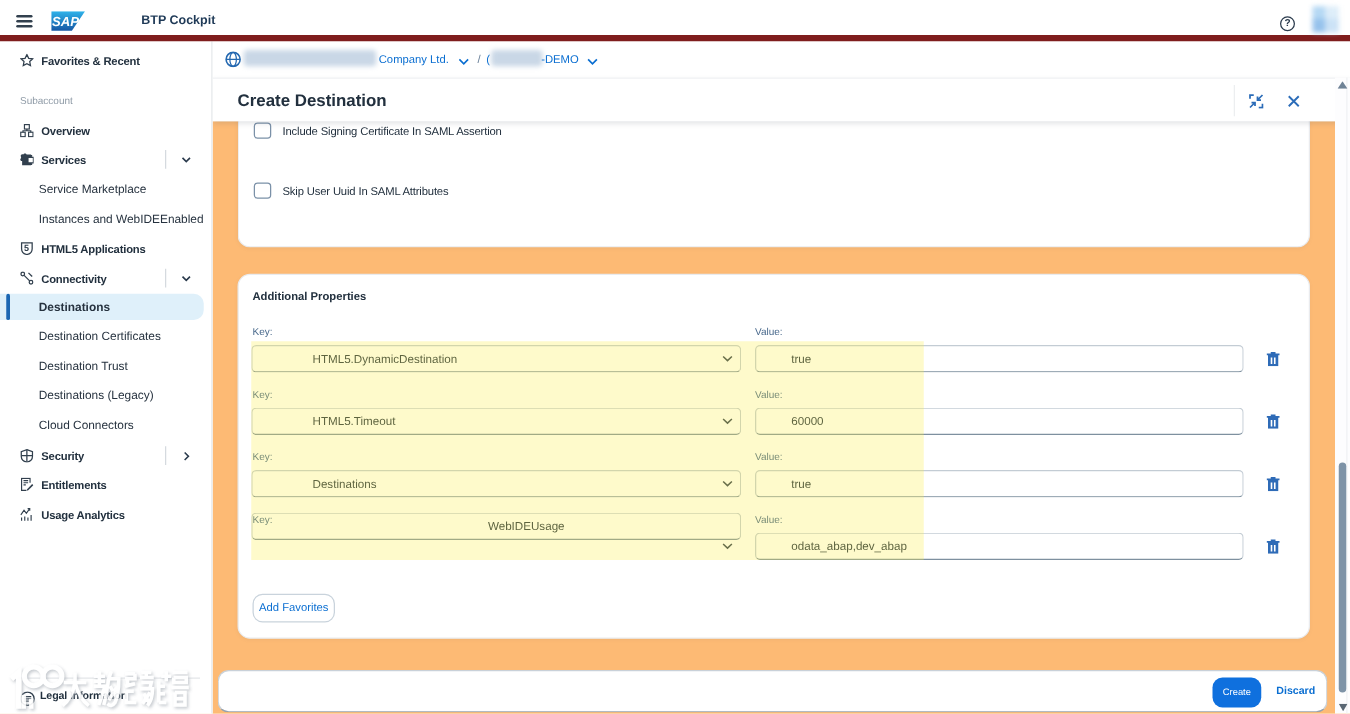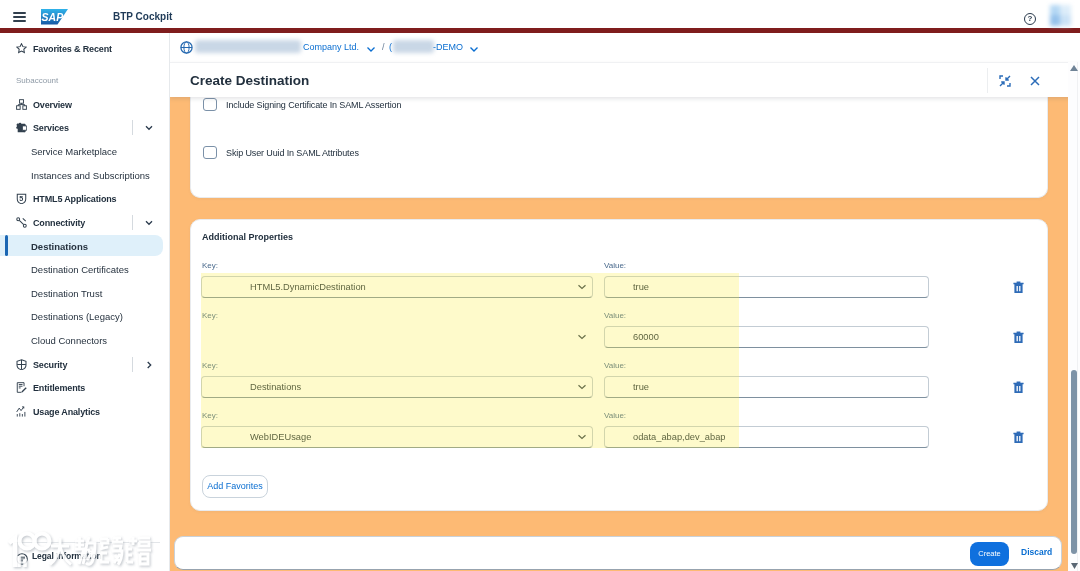--- a/index.html
+++ b/index.html
@@ -48,21 +48,21 @@
 .card { position:absolute; background:#fff; border:1px solid #e9ebee; box-shadow:0 1px 3px rgba(100,110,120,.08); }
 .card1 { left:20px; top:-1px; width:858px; height:102px; border-top:none; border-radius:0 0 10px 10px; }
 .card2 { left:20px; top:122px; width:858px; height:292px; border-radius:10px; }
 .cklabel { position:absolute; font-size:9px; letter-spacing:-0.12px; color:#22303e; line-height:13px; }
 .ckbox { position:absolute; width:14px; height:13px; border:1px solid #7b91a8; border-radius:3px; background:#fff; }
 
 .secttl { position:absolute; left:11px; top:12px; font-size:9px; font-weight:bold; color:#22303e; line-height:11px; }
 .flabel { position:absolute; font-size:8px; color:#49698c; line-height:9px; }
 .fld { position:absolute; height:22px; border:1px solid #c3ccd4; border-bottom:1px solid #7e909f; border-radius:4px; background:transparent; font-size:9.3px; color:#22303e; line-height:20px; padding-left:6.5px; }
 .keyw { left:10px; width:392px;padding-left:48px; }
-.valw { left:413px; width:325px;padding-left:28px; }
+.valw { left:413px; width:391px;padding-left:28px; }
 .selchev { position:absolute; width:12px; height:12px; }
 .trash { position:absolute; left:822px; width:11px; height:12px; }
 .addprop { position:absolute; left:11px; top:255px; width:66px; height:23px; border:1px solid #c9d3dc; border-radius:8px; background:#fff; font-size:9px; font-weight:400; color:#0a6ed1; text-align:center; line-height:21px; white-space:nowrap; }
 .yellow { position:absolute; left:31px; top:176px; width:538px; height:175px; background:rgba(250,238,70,0.28); z-index:8; pointer-events:none; }
 
 .footbar { position:absolute; left:4px; top:439px; width:888px; height:34px; background:#fff; border:1px solid #c9d1d9; border-bottom-color:#97a3af; border-radius:9px; z-index:9; }
 .btn-create { position:absolute; left:795px; top:5px; width:39px; height:24px; background:#0f70de; border-radius:8px; color:#fff; font-size:7.5px; text-align:center; line-height:24px; }
 .btn-discard { position:absolute; left:846px; top:10px; font-size:8.5px; font-weight:bold; color:#0a6ed1; line-height:10px; }
 
 
@@ -108,21 +108,21 @@
       <span class="t1">Services</span>
       <span class="sep"></span>
       <svg class="chev" viewBox="0 0 14 14">
           <path d="M3.5 5 L7 8.5 L10.5 5" fill="none" stroke="#2b3b4d" stroke-width="1.5"></path>
         </svg>
     </div>
     <div class="navitem" style="top:107px;">
         <span class="t2">Service Marketplace</span>
       </div>
     <div class="navitem" style="top:131px;">
-        <span class="t2">Instances and Subscriptions</span>
+        <span class="t2">Instances and WebIDEEnabled</span>
       </div>
     <div class="navitem" style="top:154px;">
       <svg class="ic" viewBox="0 0 13 13">
           <path d="M1.5 1.5 L11.5 1.5 L11.5 7 C11.5 10 9 12 6.5 12.6 C4 12 1.5 10 1.5 7 Z" fill="none" stroke="#32404e" stroke-width="1.2"></path>
           <text x="3.8" y="9.2" font-size="8.5" font-weight="bold" fill="#32404e" font-family="Liberation Sans">5</text>
         </svg>
       <span class="t1">HTML5 Applications</span>
     </div>
     <div class="navitem" style="top:178px;">
       <svg class="ic" viewBox="0 0 13 13">
@@ -243,30 +243,31 @@
 
     <div class="card card2">
       <div class="secttl">Additional Properties</div>
 
       <div class="flabel" style="left:11px; top:41px;">Key:</div>
       <div class="fld keyw" style="top:56px;">HTML5.DynamicDestination</div>
       <div class="flabel" style="left:413px; top:41px;">Value:</div>
       <div class="fld valw" style="top:56px;">true</div>
 
       <div class="flabel" style="left:11px; top:91px;">Key:</div>
+      <div class="fld keyw" style="top:106px;">HTML5.Timeout</div>
       <div class="flabel" style="left:413px; top:91px;">Value:</div>
       <div class="fld valw" style="top:106px;">60000</div>
 
       <div class="flabel" style="left:11px; top:141px;">Key:</div>
       <div class="fld keyw" style="top:156px;">Destinations</div>
       <div class="flabel" style="left:413px; top:141px;">Value:</div>
       <div class="fld valw" style="top:156px;">true</div>
 
       <div class="flabel" style="left:11px; top:191px;">Key:</div>
-      <div class="fld keyw" style="top:206px;">WebIDEUsage</div>
+      <div class="fld keyw" style="top:190px;text-align:center;">WebIDEUsage</div>
       <div class="flabel" style="left:413px; top:191px;">Value:</div>
       <div class="fld valw" style="top:206px;">odata_abap,dev_abap</div>
 
       <svg class="selchev" style="left:385px;top:61px;" viewBox="0 0 12 12">
           <path d="M2.5 4.2 L6 7.5 L9.5 4.2" fill="none" stroke="#32404e" stroke-width="1.2"></path>
         </svg>
       <svg class="selchev" style="left:385px;top:111px;" viewBox="0 0 12 12">
           <path d="M2.5 4.2 L6 7.5 L9.5 4.2" fill="none" stroke="#32404e" stroke-width="1.2"></path>
         </svg>
       <svg class="selchev" style="left:385px;top:161px;" viewBox="0 0 12 12">

